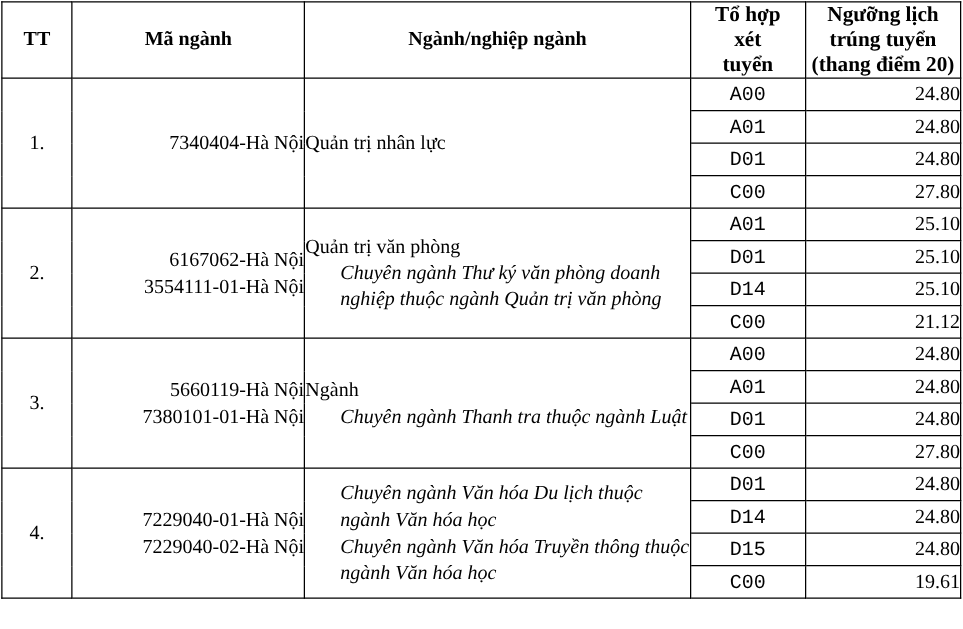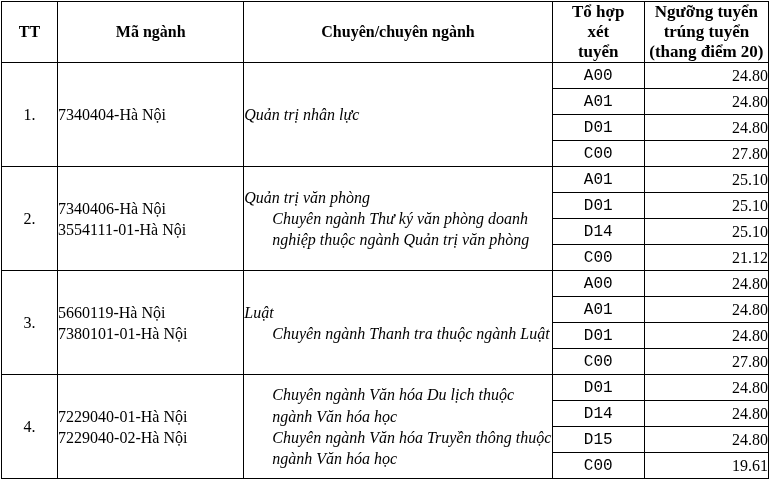--- a/index.html
+++ b/index.html
@@ -44,39 +44,38 @@
     font-size: 17px;
     font-weight: bold;
   }
 
   .cell-tt {
     text-align: center;
     font-size: 16px;
     padding: 4px 2px;
   }
   .cell-code {
-    text-align: left;
+    text-align: right;
     font-size: 16px;
     line-height: 1.32;
     padding: 4px 6px;
   }
   .cell-major {
     text-align: left;
     font-size: 16px;
     line-height: 1.32;
     padding: 5px 8px;
   }
   .cell-major .it {
     font-style: italic;
     display: block;
     margin-left: 28px;
   }
   .cell-major .up {
     display: block;
-    font-style: italic;
   }
   .cell-combo {
     text-align: center;
     font-size: 16px;
     padding: 2px 2px;
     height: 25px;
     font-family: Liberation Mono, monospace;
   }
   .cell-score {
     text-align: right;
@@ -93,28 +92,28 @@
     <col class="col-tt">
     <col class="col-code">
     <col class="col-major">
     <col class="col-combo">
     <col class="col-score">
   </colgroup>
   <thead>
     <tr>
       <th>TT</th>
       <th>Mã ngành</th>
-      <th>Chuyên/chuyên ngành</th>
+      <th>Ngành/nghiệp ngành</th>
       <th>
         <span class="hdr-sub">Tổ hợp</span>
         <span class="hdr-sub">xét</span>
         <span class="hdr-sub">tuyển</span>
       </th>
       <th>
-        <span class="hdr-sub">Ngưỡng tuyển</span>
+        <span class="hdr-sub">Ngưỡng lịch</span>
         <span class="hdr-sub">trúng tuyển</span>
         <span class="hdr-sub">(thang điểm 20)</span>
       </th>
     </tr>
   </thead>
   <tbody id="table-body">
       <tr>
         <td class="cell-tt" rowspan="4">1.</td>
         <td class="cell-code" rowspan="4">
           <div>7340404-Hà Nội</div>
@@ -133,21 +132,21 @@
         <td class="cell-combo">D01</td>
         <td class="cell-score">24.80</td>
       </tr>
       <tr>
         <td class="cell-combo">C00</td>
         <td class="cell-score">27.80</td>
       </tr>
       <tr>
         <td class="cell-tt" rowspan="4">2.</td>
         <td class="cell-code" rowspan="4">
-          <div>7340406-Hà Nội</div>
+          <div>6167062-Hà Nội</div>
           <div>3554111-01-Hà Nội</div>
         </td>
         <td class="cell-major" rowspan="4">
           <span class="up">Quản trị văn phòng</span>
           <span class="it">Chuyên ngành Thư ký văn phòng doanh nghiệp thuộc ngành Quản trị văn phòng</span>
         </td>
         <td class="cell-combo">A01</td>
         <td class="cell-score">25.10</td>
       </tr>
       <tr>
@@ -162,21 +161,21 @@
         <td class="cell-combo">C00</td>
         <td class="cell-score">21.12</td>
       </tr>
       <tr>
         <td class="cell-tt" rowspan="4">3.</td>
         <td class="cell-code" rowspan="4">
           <div>5660119-Hà Nội</div>
           <div>7380101-01-Hà Nội</div>
         </td>
         <td class="cell-major" rowspan="4">
-          <span class="up">Luật</span>
+          <span class="up">Ngành</span>
           <span class="it">Chuyên ngành Thanh tra thuộc ngành Luật</span>
         </td>
         <td class="cell-combo">A00</td>
         <td class="cell-score">24.80</td>
       </tr>
       <tr>
         <td class="cell-combo">A01</td>
         <td class="cell-score">24.80</td>
       </tr>
       <tr>

